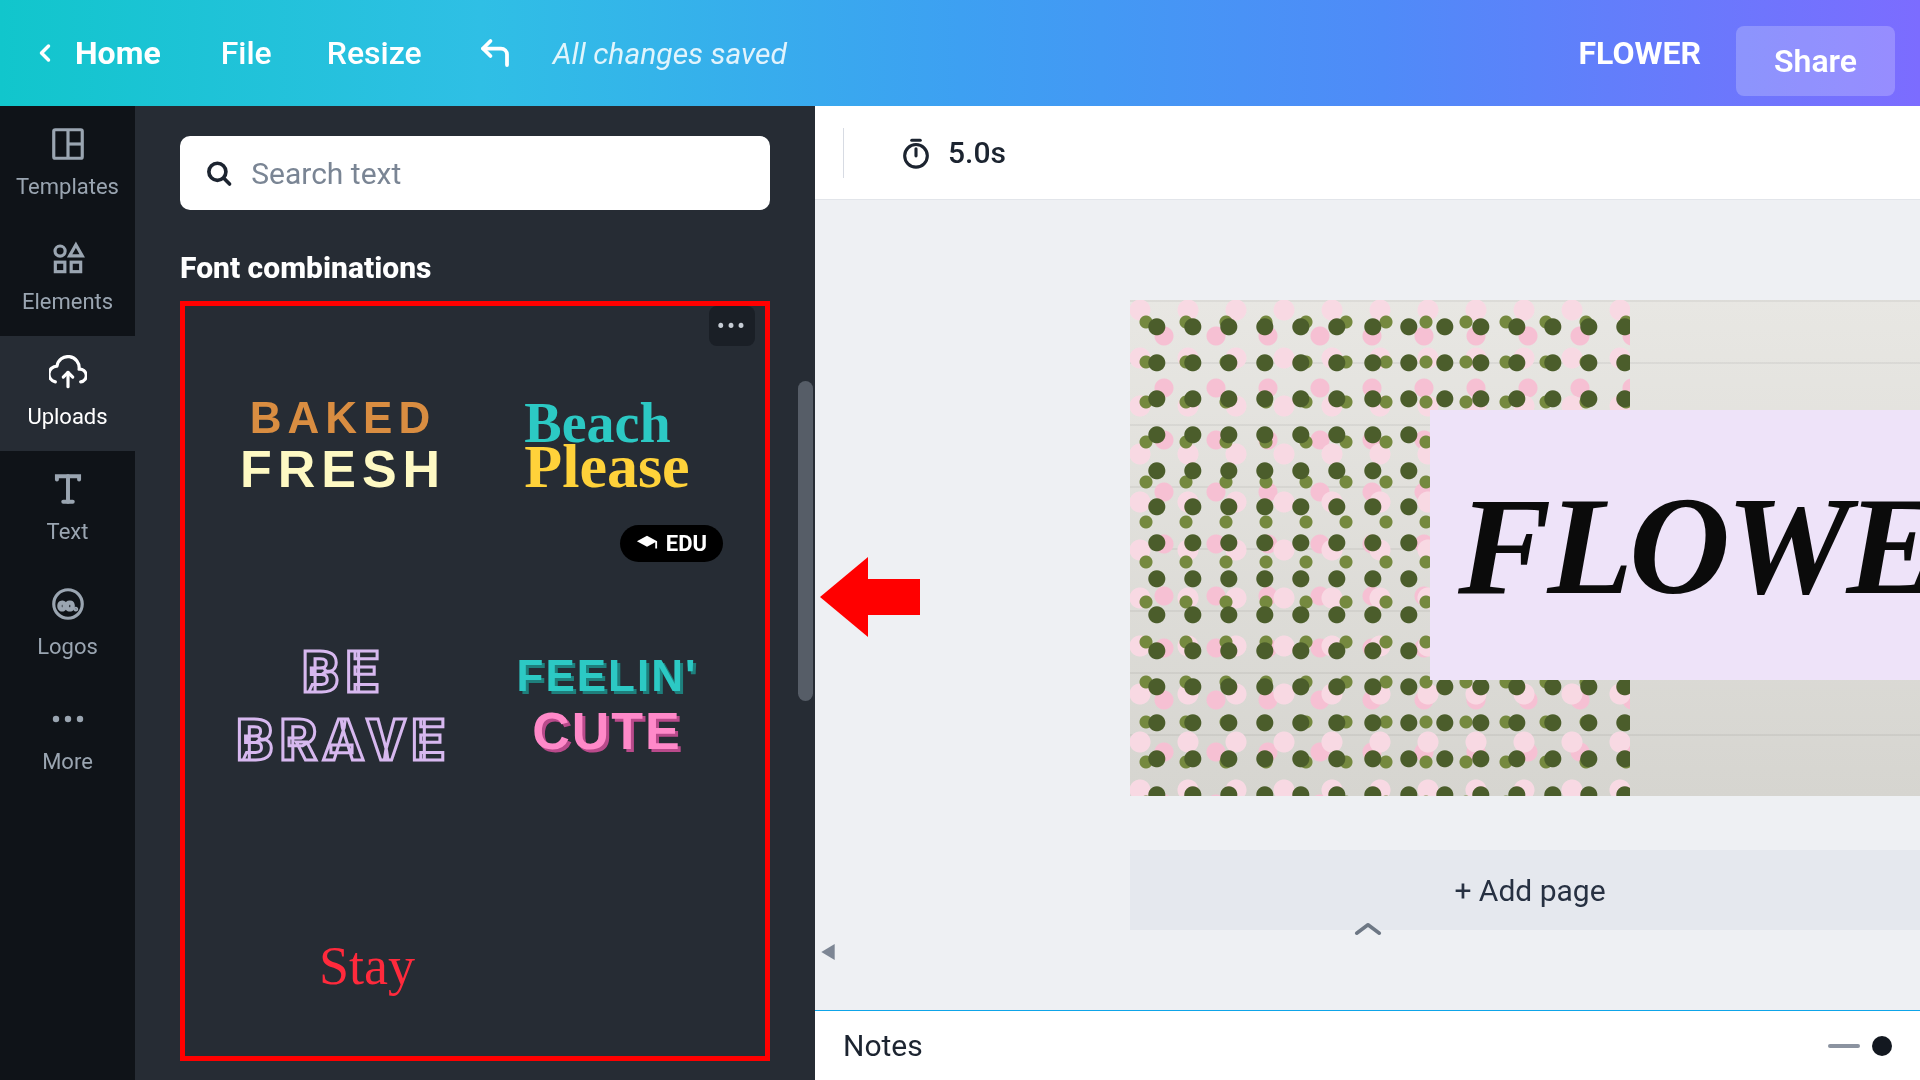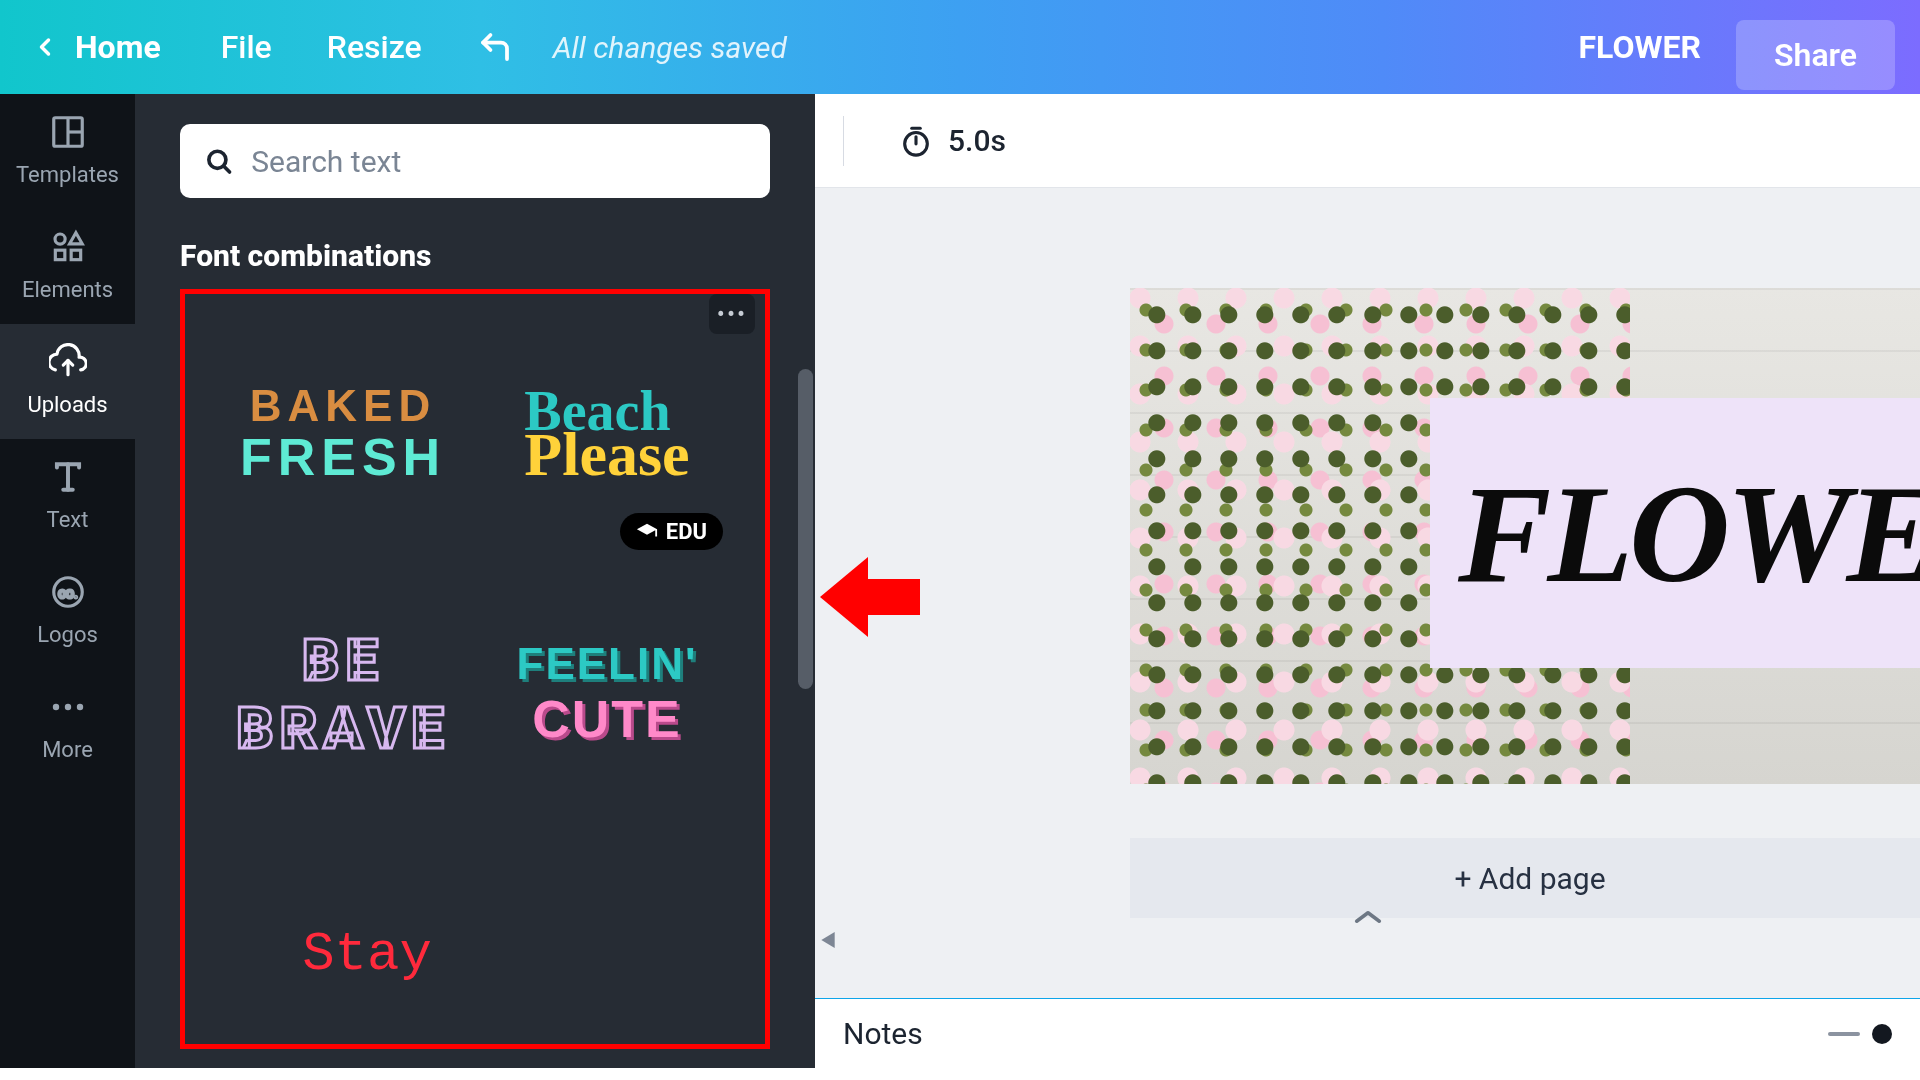--- a/index.html
+++ b/index.html
@@ -1,21 +1,21 @@
 <!DOCTYPE html>
 <html><head>
 <meta charset="utf-8">
 <style>
 * { margin: 0; padding: 0; box-sizing: border-box; font-family: -apple-system, BlinkMacSystemFont, 'Segoe UI', Roboto, sans-serif; }
 
 body { width: 1920px; height: 1080px; overflow: hidden; background: #fff; }
 
 
 .topbar {
-  height: 94px;
+  height: 106px;
   background: linear-gradient(90deg, #11C6CC 0%, #2FBFE5 25%, #3DA0F2 50%, #4F8BF8 72%, #7C6CFF 100%);
   display: flex;
   align-items: center;
   padding: 0 25px;
   color: #fff;
 }
 .topbar .back {
   width: 40px; display:flex; align-items:center; justify-content:center;
 }
 .topbar .nav-item {
@@ -123,21 +123,21 @@
   width:46px; height:40px;
   background:#1a1f26;
   border-radius:8px;
   display:flex; align-items:center; justify-content:center;
   color:#c6ccd4;
   font-size: 24px;
   letter-spacing: 2px;
 }
 
 .c1 .l1 { font-family: Impact, sans-serif; font-weight:900; font-size:44px; letter-spacing:6px; color:#d98d41; }
-.c1 .l2 { font-family: Impact, sans-serif; font-weight:900; font-size:52px; letter-spacing:6px; color:#5eead4; margin-top:-4px; }
+.c1 .l2 { font-family: Impact, sans-serif; font-weight:900; font-size:52px; letter-spacing:6px; color:#fef9c3; margin-top:-4px; }
 .c1 .wrap { text-align:center; }
 
 .c2 .l1 { font-family: 'Brush Script MT', cursive; font-weight:700; font-size:56px; color:#2cc9c4; }
 .c2 .l2 { font-family: 'Brush Script MT', cursive; font-weight:700; font-size:62px; color:#ffd23a; margin-top:-24px; }
 .c2 .wrap { text-align:left; }
 .edu-badge {
   position:absolute; bottom:-6px; right:6px;
   background:#000; color:#fff;
   border-radius: 20px;
   padding: 6px 16px;
@@ -146,21 +146,21 @@
 }
 
 .c3 .l1 { font-size:58px; font-weight:900; color:transparent; -webkit-text-stroke:3px #d7b8ef; letter-spacing:6px; }
 .c3 .l2 { font-size:58px; font-weight:900; color:transparent; -webkit-text-stroke:3px #d7b8ef; letter-spacing:6px; }
 .c3 .wrap { text-align:center; }
 
 .c4 .l1 { font-family: Impact, sans-serif; font-weight:900; font-size:44px; letter-spacing:2px; color:#2cc9c4; text-shadow: 3px 3px 0 #1e7f7c; }
 .c4 .l2 { font-family: Impact, sans-serif; font-weight:900; font-size:52px; letter-spacing:2px; color:#ff89c9; text-shadow: 3px 3px 0 #b94a8b; }
 .c4 .wrap { text-align:center; }
 
-.c5 .l1 { font-family: Liberation Mono, monospace; font-size:54px; color:#ff2a3c;margin-left:48px; }
+.c5 .l1 { font-family: Liberation Serif, serif; font-size:54px; color:#ff2a3c;margin-left:48px; }
 .c5 .wrap{ text-align:center; }
 
 .c6 .l1 { font-family: Impact, sans-serif; font-weight:900; font-size:50px; color:#fff; letter-spacing:4px; }
 .c6 .wrap{ text-align:center; }
 
 
 .panel-scrollbar {
   position:absolute; right: 2px; top: 275px;
   width: 15px; height: 320px;
   background:#565d67;

